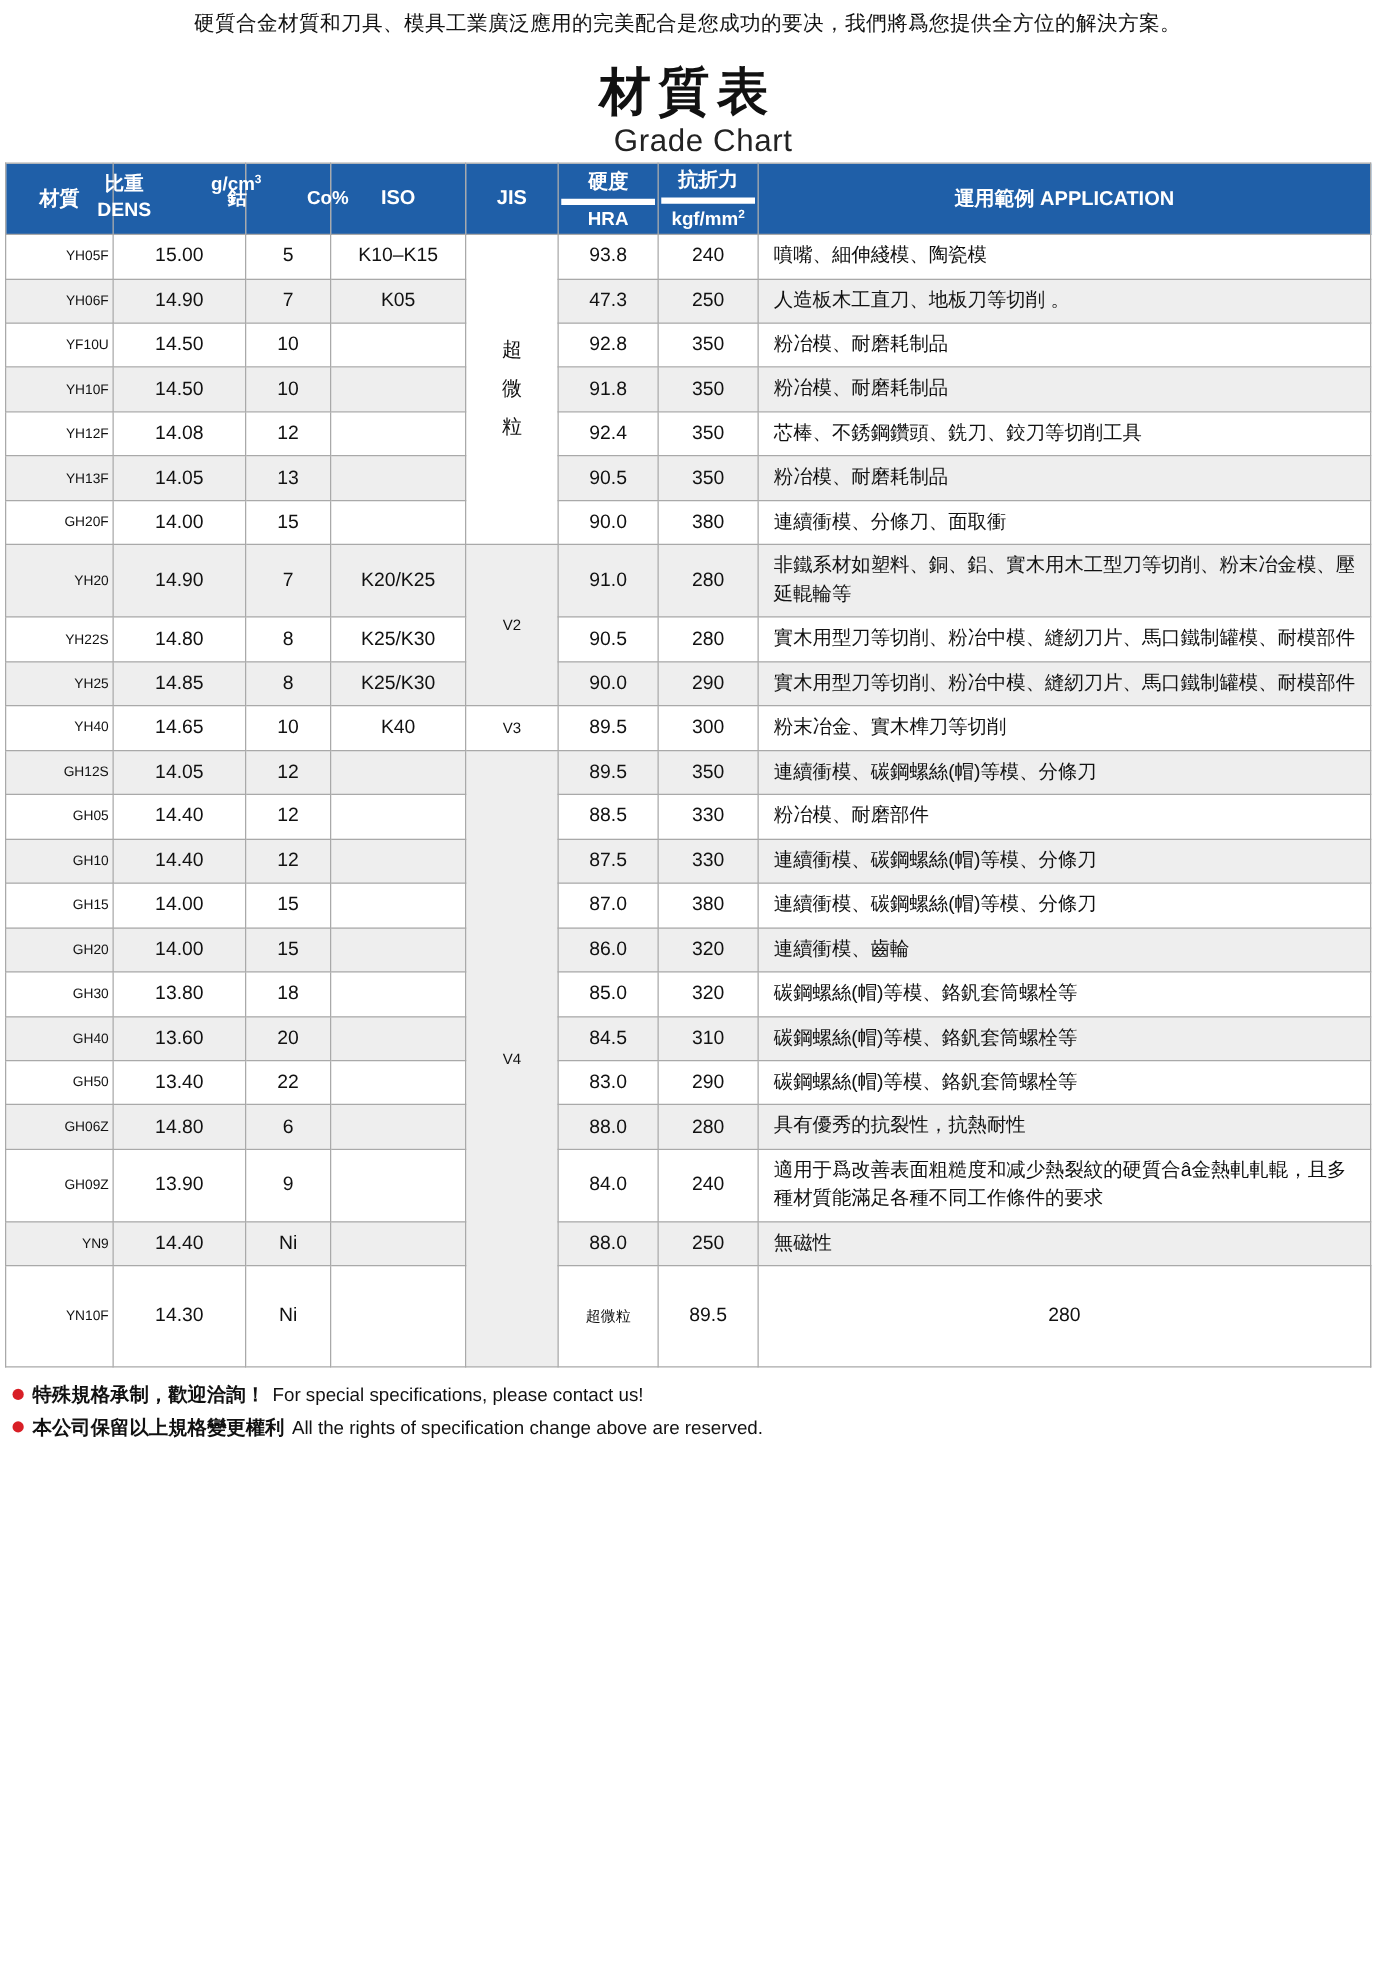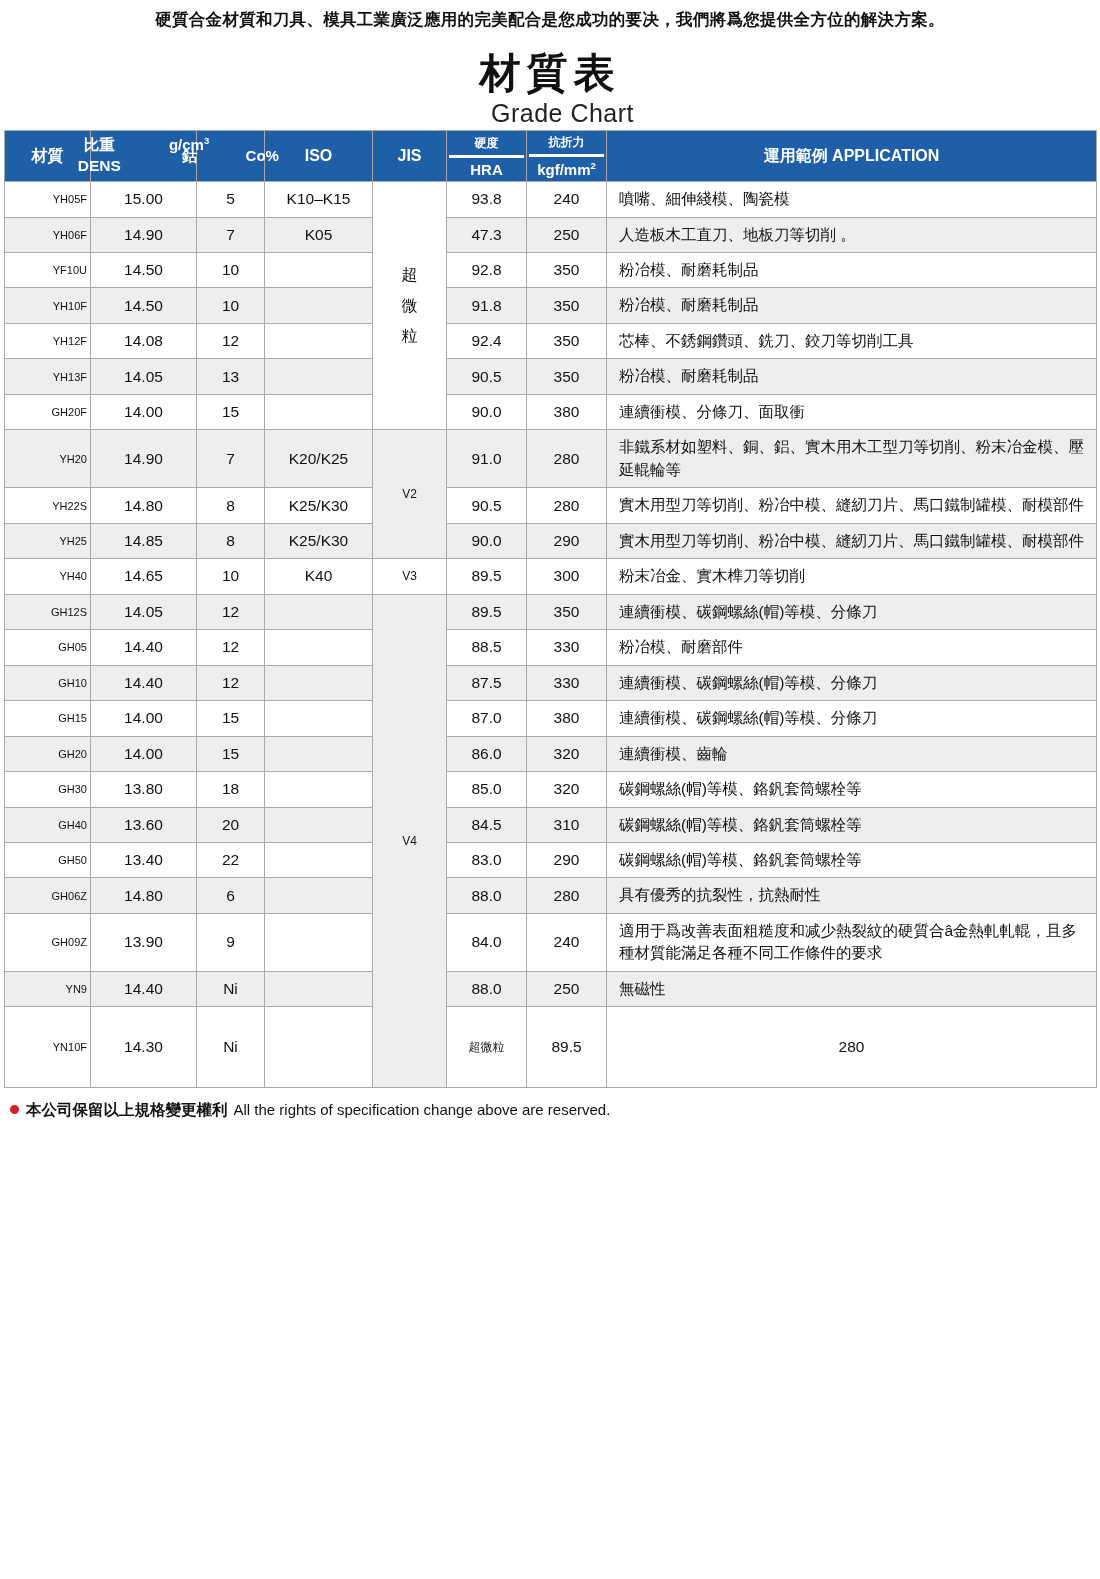--- a/index.html
+++ b/index.html
@@ -14,21 +14,21 @@
     position: relative;
     padding: 0;
     background: #ffffff;
   }
   .intro {
     text-align: center;
     padding: 8px 10px 0 10px;
   }
   .intro .cn {
     font-size: 16.5px;
-    font-weight: bold;
+    font-weight: normal;
     color: #111;
     letter-spacing: 0.3px;
     line-height: 1.45;
   }
   .intro .en {
     font-size: 15px;
     color: #111;
     line-height: 1.5;
     margin-top: 1px;
   }
@@ -77,23 +77,23 @@
     justify-content: center;
     line-height: 1.35;
     gap: 48px;
   }
   .hdr-top { font-size: 15.5px; }
   .hdr-sub { font-size: 15px; }
   .hdr-sub sup { font-size: 9.5px; }
   .hdr-single { font-size: 16px; }
   .hdr-split-top {
     display: block;
-    font-size: 12px;
+    font-size: 16px;
     padding-bottom: 3px;
-    border-bottom: 3px solid #ffffff;
+    border-bottom: 5px solid #ffffff;
   }
   .hdr-split-bot {
     display: block;
     font-size: 15px;
     padding-top: 3px;
   }
   .hdr-split-bot sup { font-size: 9.5px; }
 
   tbody td {
     text-align: center;
@@ -450,20 +450,25 @@
         <td></td>
         <td class="jis">超微粒</td>
         <td>89.5</td>
         <td>280</td>
         <td class="app">無磁性</td>
       </tr>
     </tbody>
   </table>
 
   <div class="footer">
+    <div class="footer-line">
+      <span class="bullet"></span>
+      <span class="footer-cn">特殊規格承制，歡迎洽詢！</span>
+      <span class="footer-en">For special specifications, please contact us!</span>
+    </div>
     <div class="footer-line second">
       <span class="bullet"></span>
       <span class="footer-cn">本公司保留以上規格變更權利</span>
       <span class="footer-en">All the rights of specification change above are reserved.</span>
     </div>
   </div>
 
 </div>
 
 </body></html>

